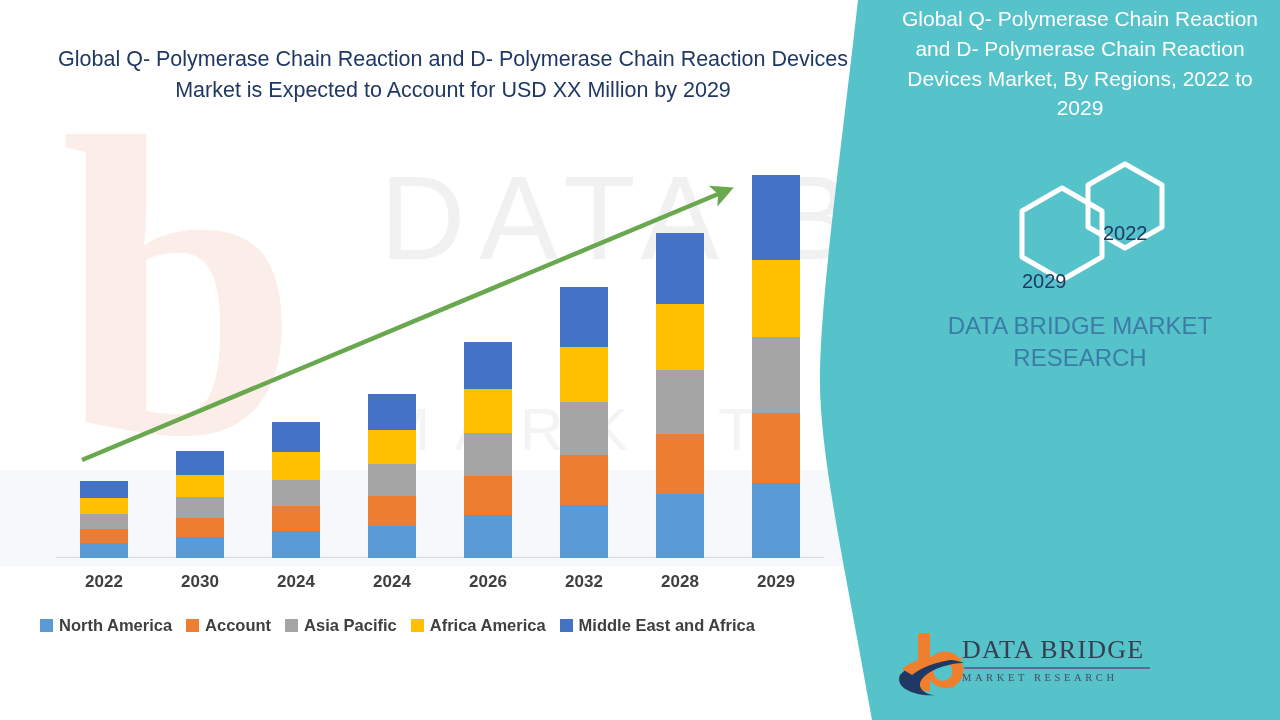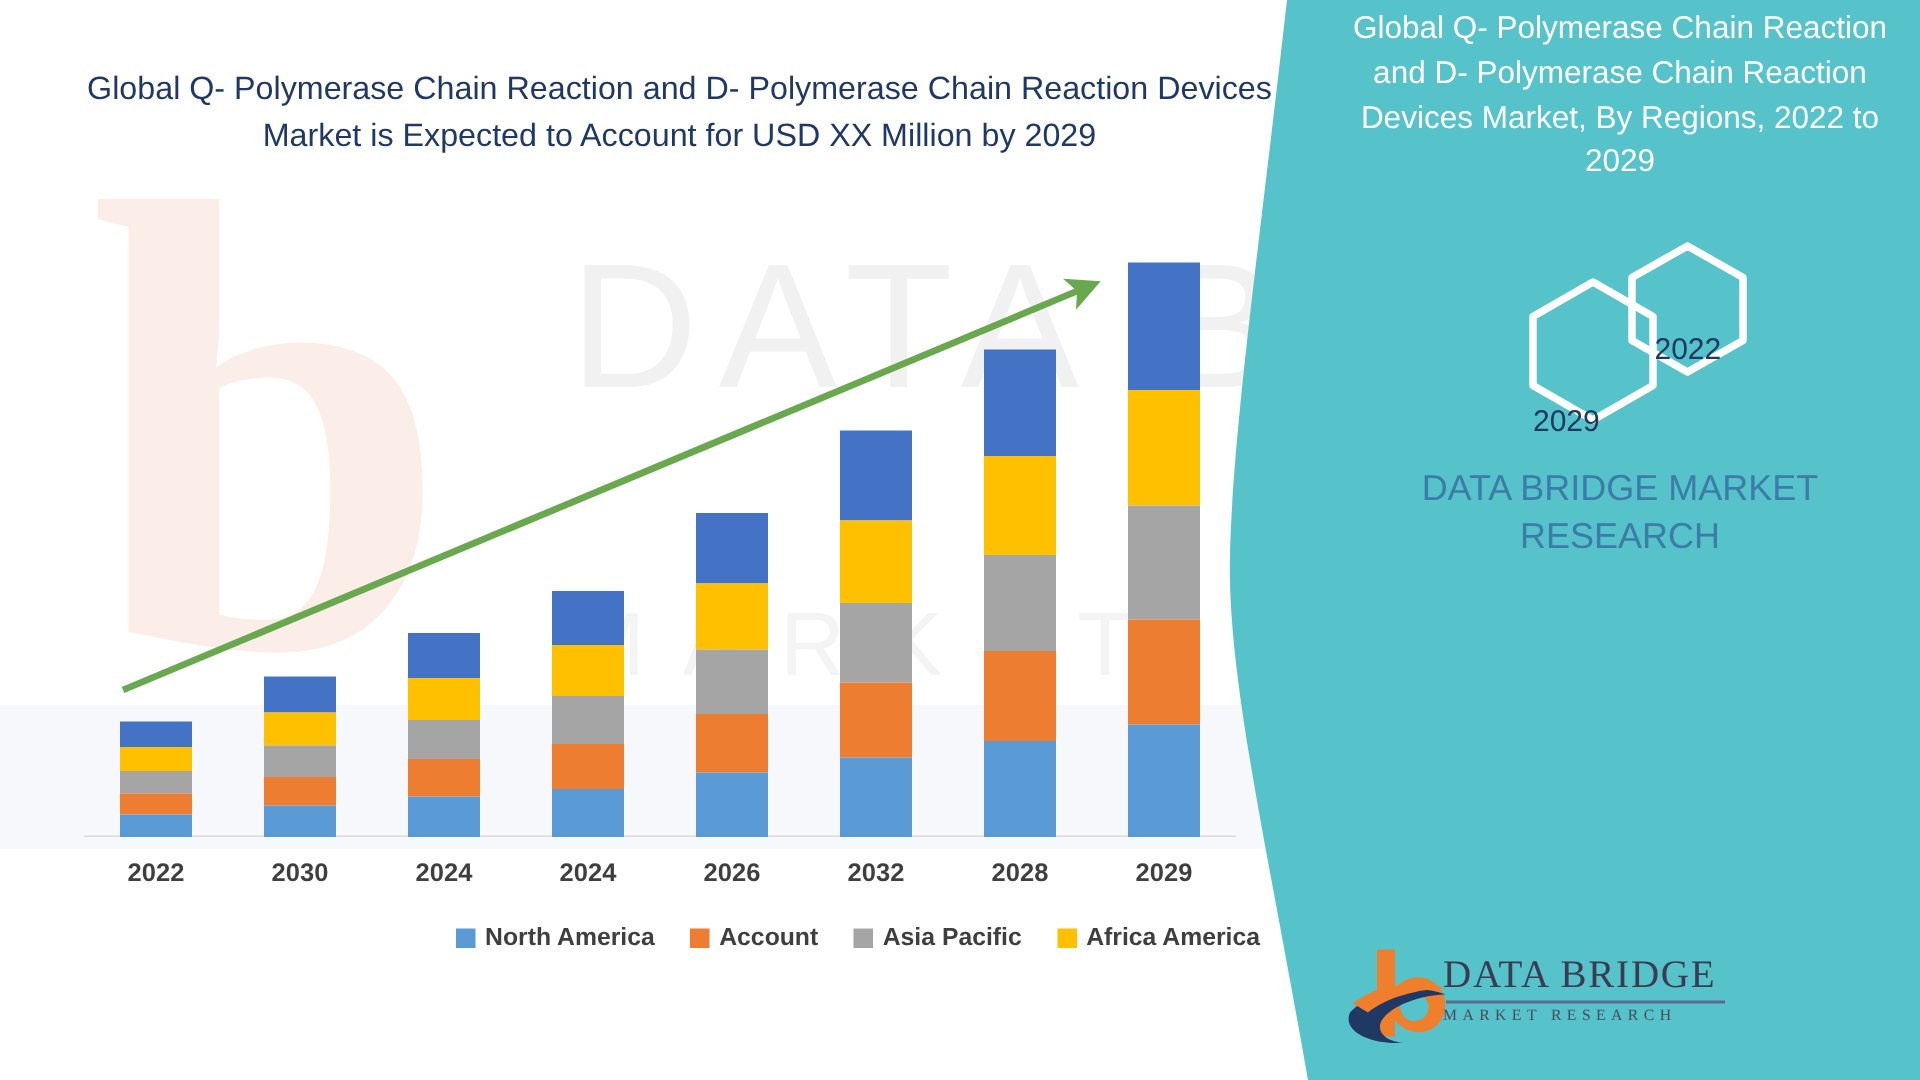--- a/index.html
+++ b/index.html
@@ -130,23 +130,23 @@
     font-weight: 700;
     color: #3f3f3f;
   }
 
   .legend {
     position: absolute;
     left: 40px;
     top: 616px;
     width: 800px;
     display: flex;
-    justify-content: flex-end;
+    justify-content: flex-start;
     align-items: center;
-    gap: 24px;
+    gap: 14px;
     flex-wrap: nowrap;
   }
   .legend-item {
     display: flex;
     align-items: center;
     gap: 6px;
     white-space: nowrap;
   }
   .legend-swatch {
     width: 13px;
@@ -373,20 +373,24 @@
           <span class="legend-label">Account</span>
         </div>
         <div class="legend-item">
           <span class="legend-swatch" style="background: rgb(165, 165, 165);"></span>
           <span class="legend-label">Asia Pacific</span>
         </div>
         <div class="legend-item">
           <span class="legend-swatch" style="background: rgb(255, 192, 0);"></span>
           <span class="legend-label">Africa America</span>
         </div>
+        <div class="legend-item">
+          <span class="legend-swatch" style="background: rgb(68, 114, 196);"></span>
+          <span class="legend-label">Middle East and Africa</span>
+        </div>
       </div>
   </div>
 
   <svg class="teal-svg" viewBox="0 0 480 720" preserveAspectRatio="none">
     <path id="teal-shape" d="M 58 0 L 480 0 L 480 720 L 72 720 C 44 560 18 450 20 370 C 22 285 40 160 58 0 Z" fill="#56c2c9"></path>
   </svg>
 
   <div class="teal-content">
 
     <div class="panel-title">Global Q- Polymerase Chain Reaction and D- Polymerase Chain Reaction Devices Market, By Regions, 2022 to 2029</div>

